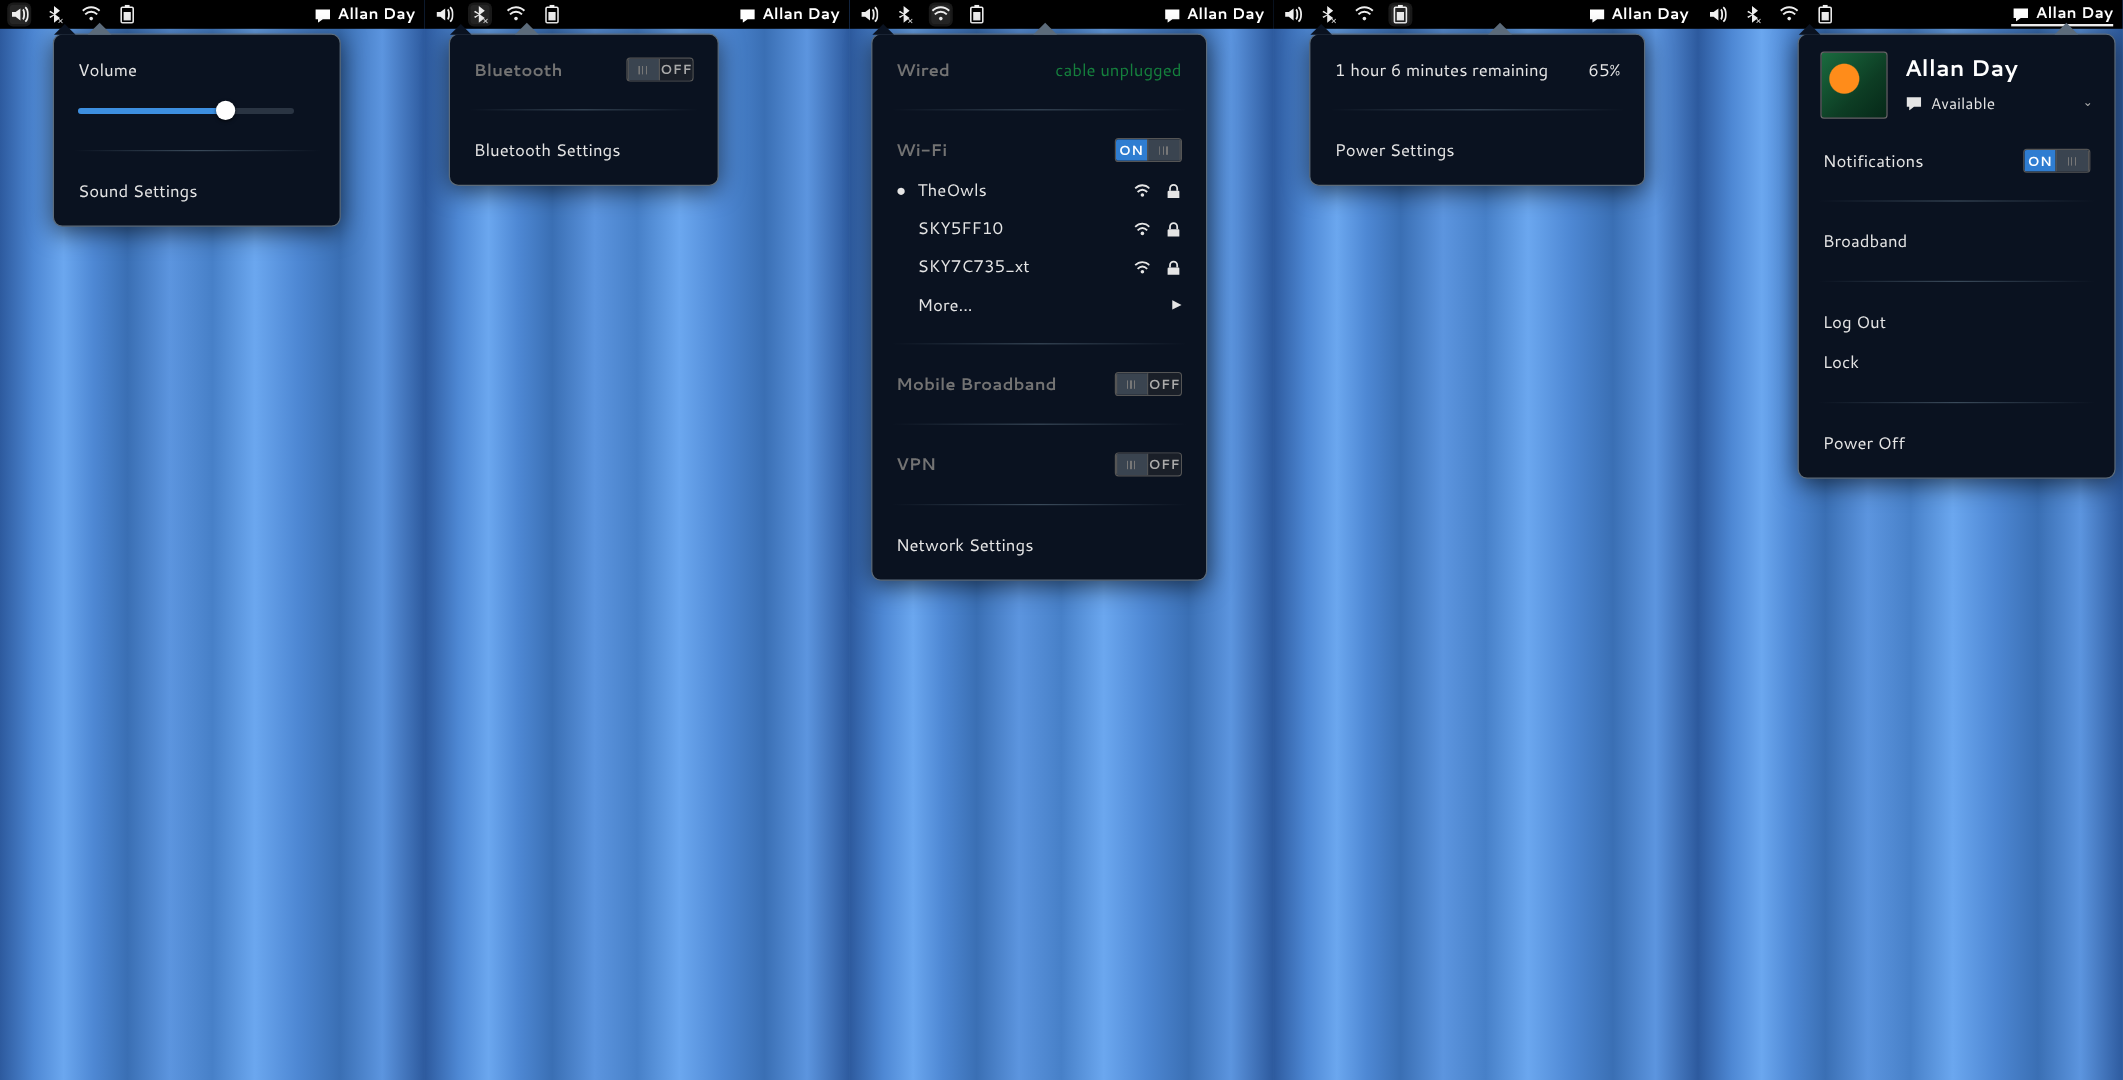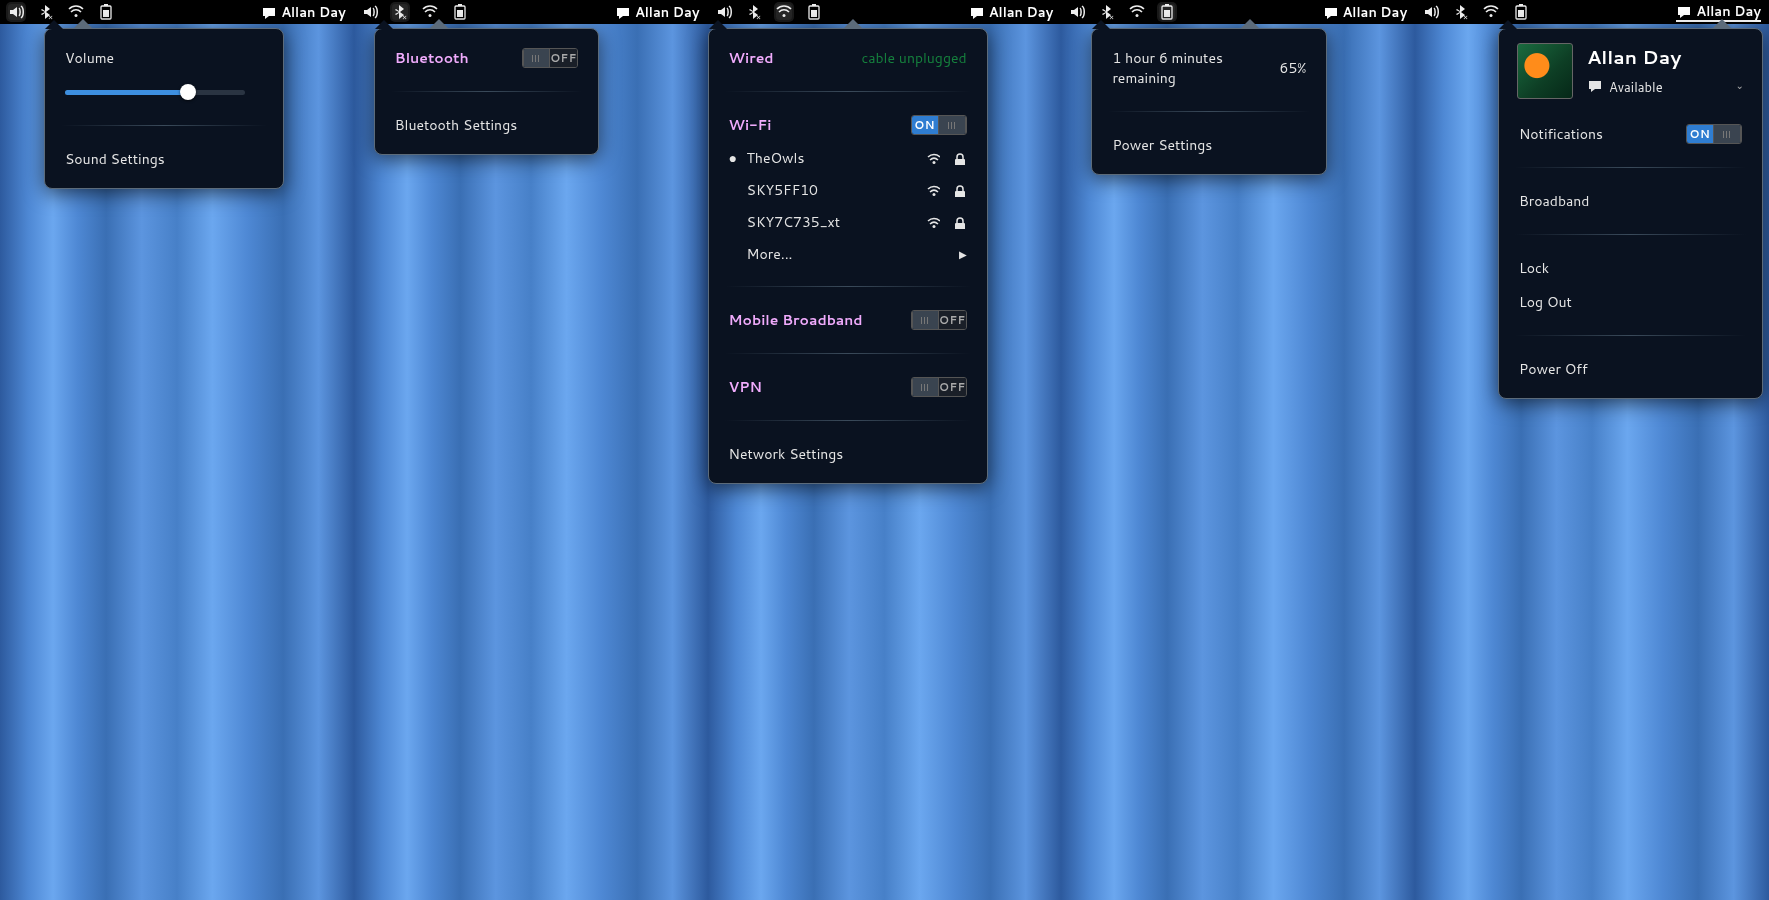--- a/index.html
+++ b/index.html
@@ -14,21 +14,21 @@
 .user{display:flex;align-items:center;gap:6px;color:#fff;font-weight:600;font-size:13px}
 .user.active{border-bottom:2px solid #fff;padding-bottom:0}
 .popup{position:absolute;top:28px;background:#0a1220;border:1px solid #5c6b7a;border-radius:8px;box-shadow:0 4px 20px rgba(0,0,0,.6);color:#e5e5e5;font-size:14px}
 .popup::before{content:"";position:absolute;top:-9px;width:0;height:0;border-left:9px solid transparent;border-right:9px solid transparent;border-bottom:9px solid #0a1220}
 .popup .arrow{position:absolute;top:-10px;width:0;height:0;border-left:10px solid transparent;border-right:10px solid transparent;border-bottom:10px solid #5c6b7a}
 .sec{padding:12px 20px}
 .row{display:flex;align-items:center;justify-content:space-between;padding:7px 0;min-height:22px}
 .row.clickable{cursor:pointer}
 .divider{height:1px;background:linear-gradient(90deg,transparent,#3a4a5a,transparent);margin:4px 16px}
 .dim{color:#15803d}
-.bold{font-weight:700;color:#f0abfc}
+.bold{font-weight:700;color:#737373}
 .toggle{width:56px;height:20px;border:1px solid #555;border-radius:3px;display:flex;overflow:hidden;font-size:11px;font-weight:700;letter-spacing:.5px}
 .toggle .half{flex:1;display:flex;align-items:center;justify-content:center}
 .toggle .knob{background:#3a4450;border-left:1px solid #555;border-right:1px solid #555}
 .toggle .knob::after{content:"";width:8px;height:7px;background:repeating-linear-gradient(90deg,#777 0 1px,transparent 1px 3px)}
 .toggle.on .on-lbl{background:#2f7dd1;color:#fff}
 .toggle.on .knob{order:2}
 .toggle.off .off-lbl{background:#1a1f28;color:#aaa}
 .slider{position:relative;width:180px;height:20px;display:flex;align-items:center}
 .slider .track{height:5px;width:100%;background:#2a3442;border-radius:3px;position:relative;overflow:hidden}
 .slider .fill{position:absolute;left:0;top:0;bottom:0;width:67%;background:#3d8fe0}
@@ -212,21 +212,21 @@
           </svg>
         </span>
     <span class="sp"></span>
     <span class="user">
           <svg width="14" height="14">
             <use href="#i-chat"></use>
           </svg>
           <span>Allan Day</span>
         </span>
   </div>
-  <div class="popup" style="left:0;width:280px">
+  <div class="popup" style="left:18px;width:280px">
     <div class="arrow" style="left:134px"></div>
     <div class="sec">
       <div class="row">
         <span class="bold">Wired</span>
         <span class="dim">cable unplugged</span>
       </div>
     </div>
     <div class="divider"></div>
     <div class="sec">
       <div class="row">
@@ -341,21 +341,21 @@
           </svg>
         </span>
     <span class="sp"></span>
     <span class="user">
           <svg width="14" height="14">
             <use href="#i-chat"></use>
           </svg>
           <span>Allan Day</span>
         </span>
   </div>
-  <div class="popup" style="left:30px;width:236px">
+  <div class="popup" style="left:30px;width:280px">
     <div class="arrow" style="left:148px"></div>
     <div class="sec">
       <div class="row">
         <span>1 hour 6 minutes remaining</span>
         <span>65%</span>
       </div>
     </div>
     <div class="divider"></div>
     <div class="sec">
       <div class="row clickable">
@@ -422,25 +422,25 @@
     </div>
     <div class="divider"></div>
     <div class="sec">
       <div class="row clickable">
             <span>Broadband</span>
           </div>
     </div>
     <div class="divider"></div>
     <div class="sec">
       <div class="row clickable">
+            <span>Log Out</span>
+          </div>
+      <div class="row clickable">
             <span>Lock</span>
           </div>
-      <div class="row clickable">
-            <span>Log Out</span>
-          </div>
     </div>
     <div class="divider"></div>
     <div class="sec">
       <div class="row clickable">
             <span>Power Off</span>
           </div>
     </div>
   </div>
 </div>
 

